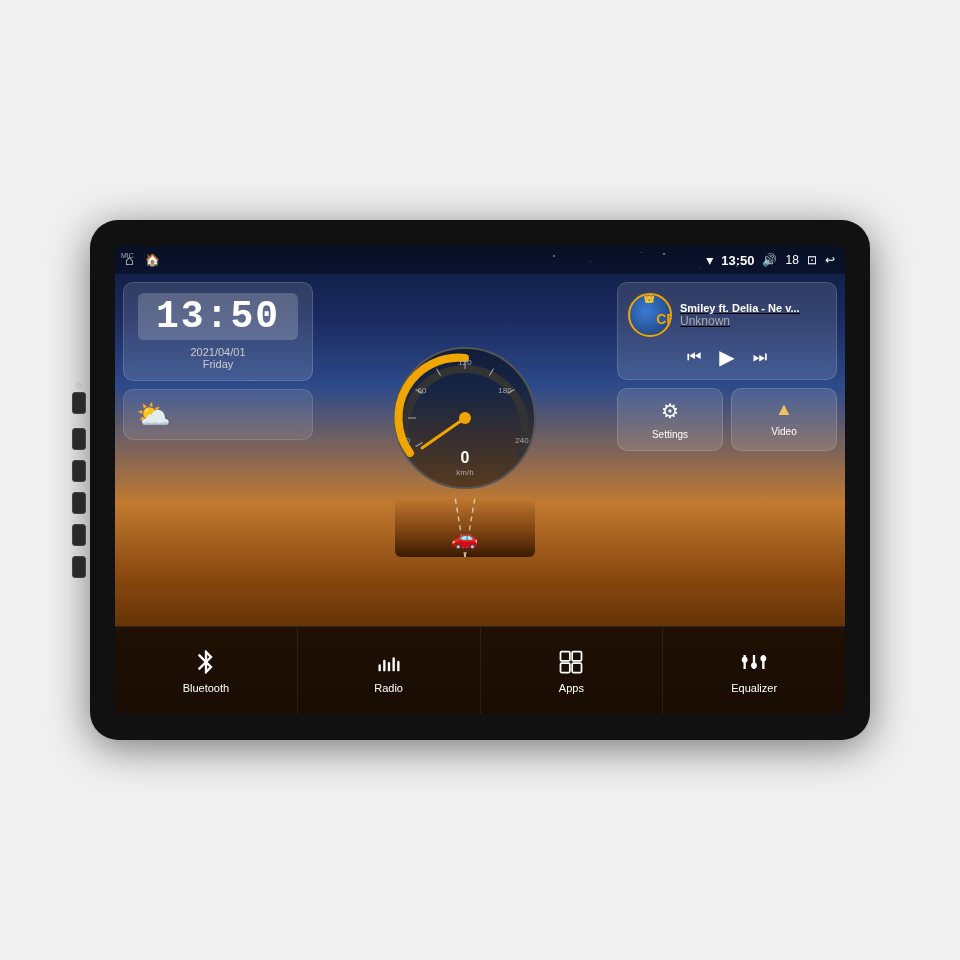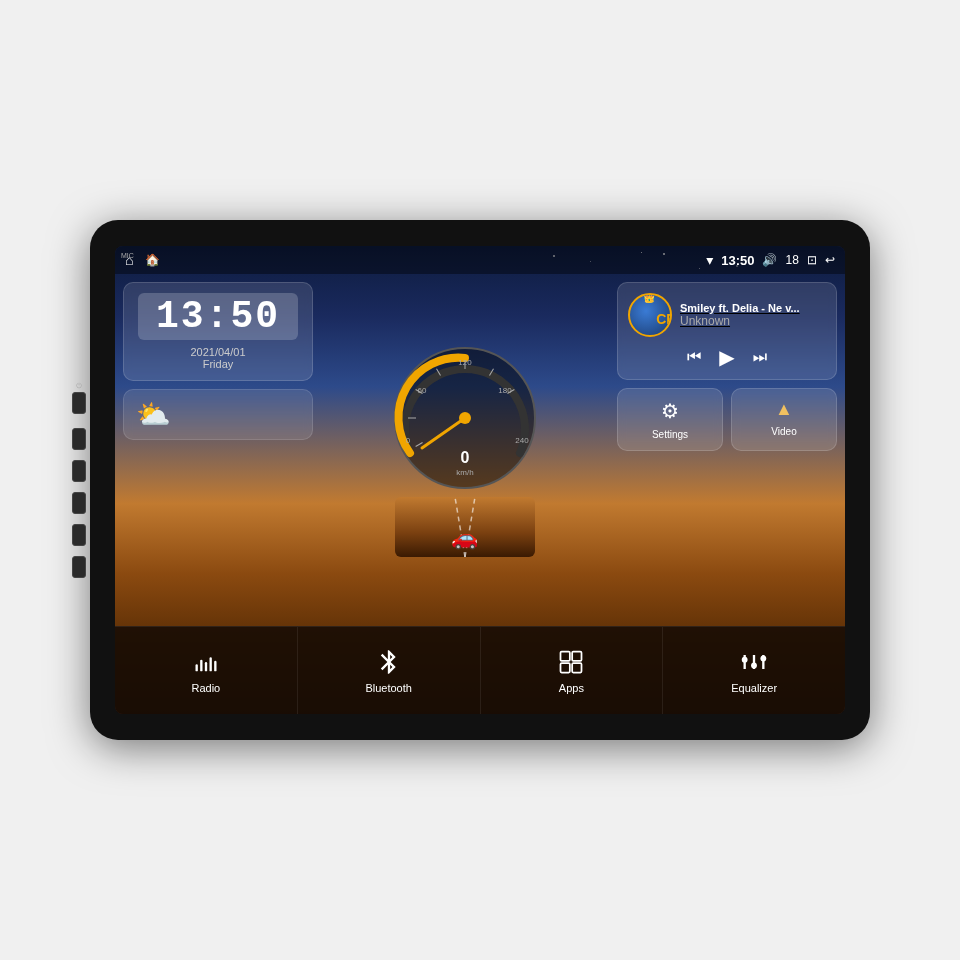--- a/index.html
+++ b/index.html
@@ -517,34 +517,34 @@
           </div>
         </div>
 
       </div>
     </div>
 
     <div class="bottom-bar">
 
       <div class="bottom-item">
         <svg class="bottom-icon" viewBox="0 0 24 24" width="28" height="28" fill="white">
+          <path d="M17.71 7.71L12 2h-1v7.59L6.41 5 5 6.41 10.59 12 5 17.59 6.41 19 11 14.41V22h1l5.71-5.71-4.3-4.29 4.3-4.29zM13 5.83l1.88 1.88L13 9.59V5.83zm1.88 10.46L13 18.17v-3.76l1.88 1.88z"></path>
+        </svg>
+        <span class="bottom-label">Bluetooth</span>
+      </div>
+
+      <div class="bottom-item">
+        <svg class="bottom-icon" viewBox="0 0 24 24" width="28" height="28" fill="white">
           <rect x="3" y="14" width="2" height="6" rx="1"></rect>
           <rect x="7" y="10" width="2" height="10" rx="1"></rect>
           <rect x="11" y="12" width="2" height="8" rx="1"></rect>
           <rect x="15" y="8" width="2" height="12" rx="1"></rect>
           <rect x="19" y="11" width="2" height="9" rx="1"></rect>
         </svg>
         <span class="bottom-label">Radio</span>
-      </div>
-
-      <div class="bottom-item">
-        <svg class="bottom-icon" viewBox="0 0 24 24" width="28" height="28" fill="white">
-          <path d="M17.71 7.71L12 2h-1v7.59L6.41 5 5 6.41 10.59 12 5 17.59 6.41 19 11 14.41V22h1l5.71-5.71-4.3-4.29 4.3-4.29zM13 5.83l1.88 1.88L13 9.59V5.83zm1.88 10.46L13 18.17v-3.76l1.88 1.88z"></path>
-        </svg>
-        <span class="bottom-label">Bluetooth</span>
       </div>
 
       <div class="bottom-item">
         <svg class="bottom-icon" viewBox="0 0 24 24" width="28" height="28" fill="white">
           <rect x="3" y="3" width="8" height="8" rx="1" fill="none" stroke="white" stroke-width="1.5"></rect>
           <rect x="13" y="3" width="8" height="8" rx="1" fill="none" stroke="white" stroke-width="1.5"></rect>
           <rect x="3" y="13" width="8" height="8" rx="1" fill="none" stroke="white" stroke-width="1.5"></rect>
           <rect x="13" y="13" width="8" height="8" rx="1" fill="none" stroke="white" stroke-width="1.5"></rect>
         </svg>
         <span class="bottom-label">Apps</span>

